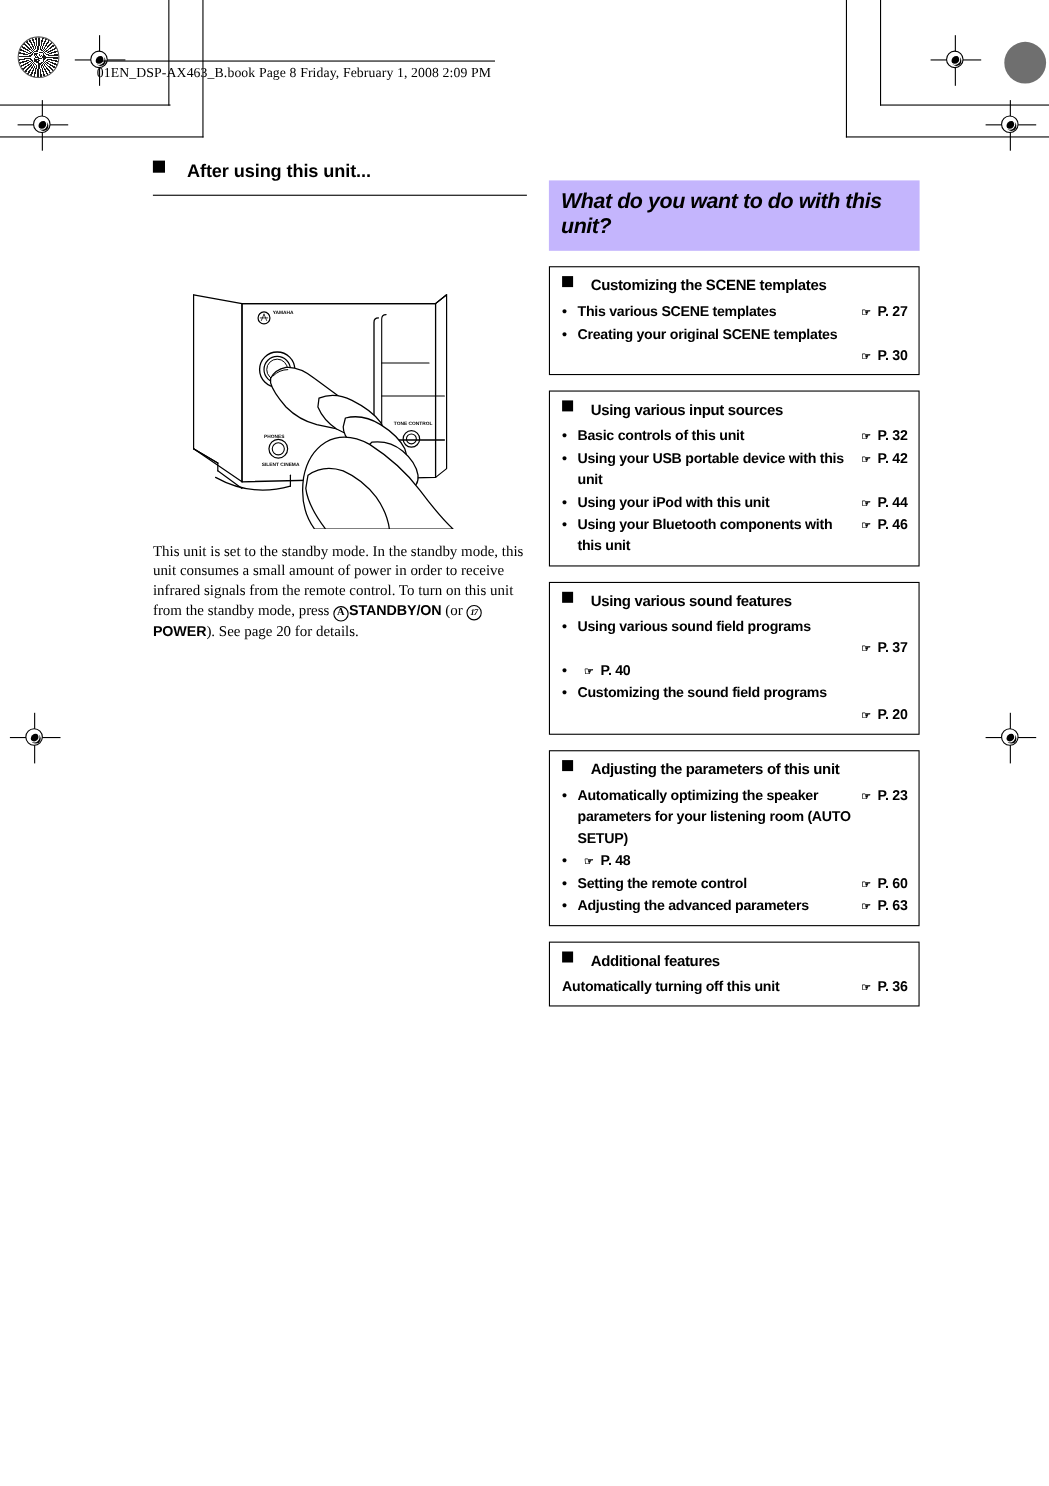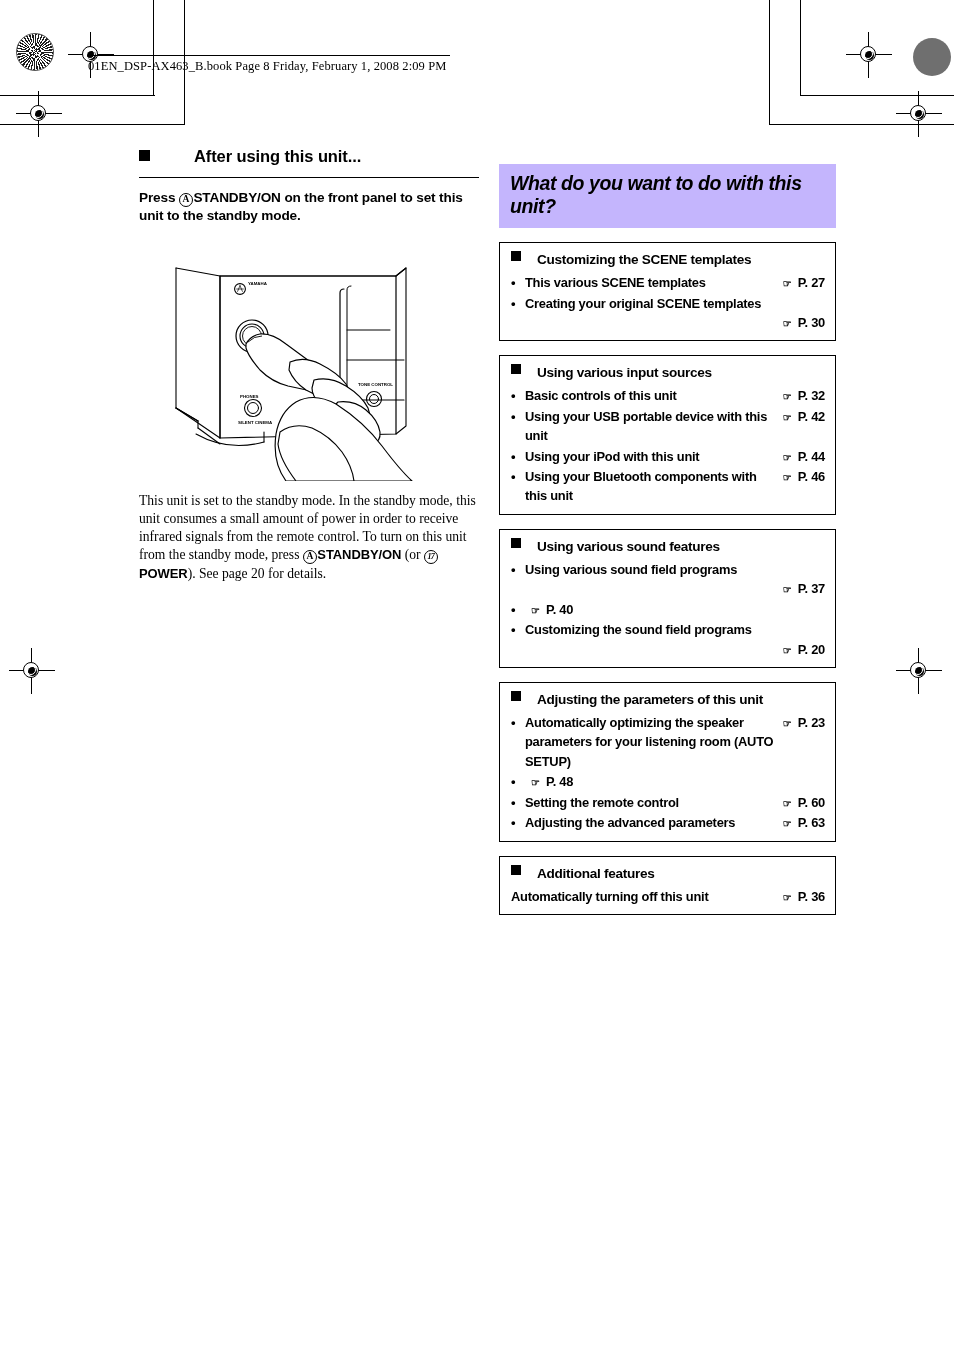--- a/index.html
+++ b/index.html
@@ -81,23 +81,22 @@
     color: #fff;
     font-size: 9.6px;
     font-weight: bold;
     font-style: italic;
     padding: 2px 0 2.5px 6px;
     width: 690px;
     letter-spacing: 0.1px;
   }
   .lhead {
     display: flex;
-    align-items: center;
+    align-items: flex-start;
     margin-top: 21px;
-    gap: 24px;
   }
   .sqbullet {
     width: 11px; height: 11px;
     background: #000;
     display: inline-block;
     flex: 0 0 auto;
     position: relative;
     top: -1px;
   }
   .lhead-text {
@@ -356,23 +355,20 @@
   <div class="runhead">01EN_DSP-AX463_B.book  Page 8  Friday, February 1, 2008  2:09 PM</div>
 
   <div class="col-left">
 
     <div class="lhead">
       <span class="sqbullet"></span>
       <span class="lhead-text">After using this unit...</span>
     </div>
     <div class="rule"></div>
 
-    <div class="lead">
-      <span>Press </span><span class="circled">A</span><span>STANDBY/ON</span><span> on the front panel to set this unit to the standby mode.</span>
-    </div>
   </div>
 
   <div class="figure">
     <svg viewBox="0 0 276 225" width="276" height="225" xmlns="http://www.w3.org/2000/svg">
       <g fill="none" stroke="#000" stroke-width="1.1" stroke-linejoin="round" stroke-linecap="round">
 
         <path d="M8,12 L52,20 L228,20 L238,12" stroke-width="1.2"></path>
 
         <path d="M52,20 L52,182"></path>
         <path d="M8,12 L8,152"></path>

